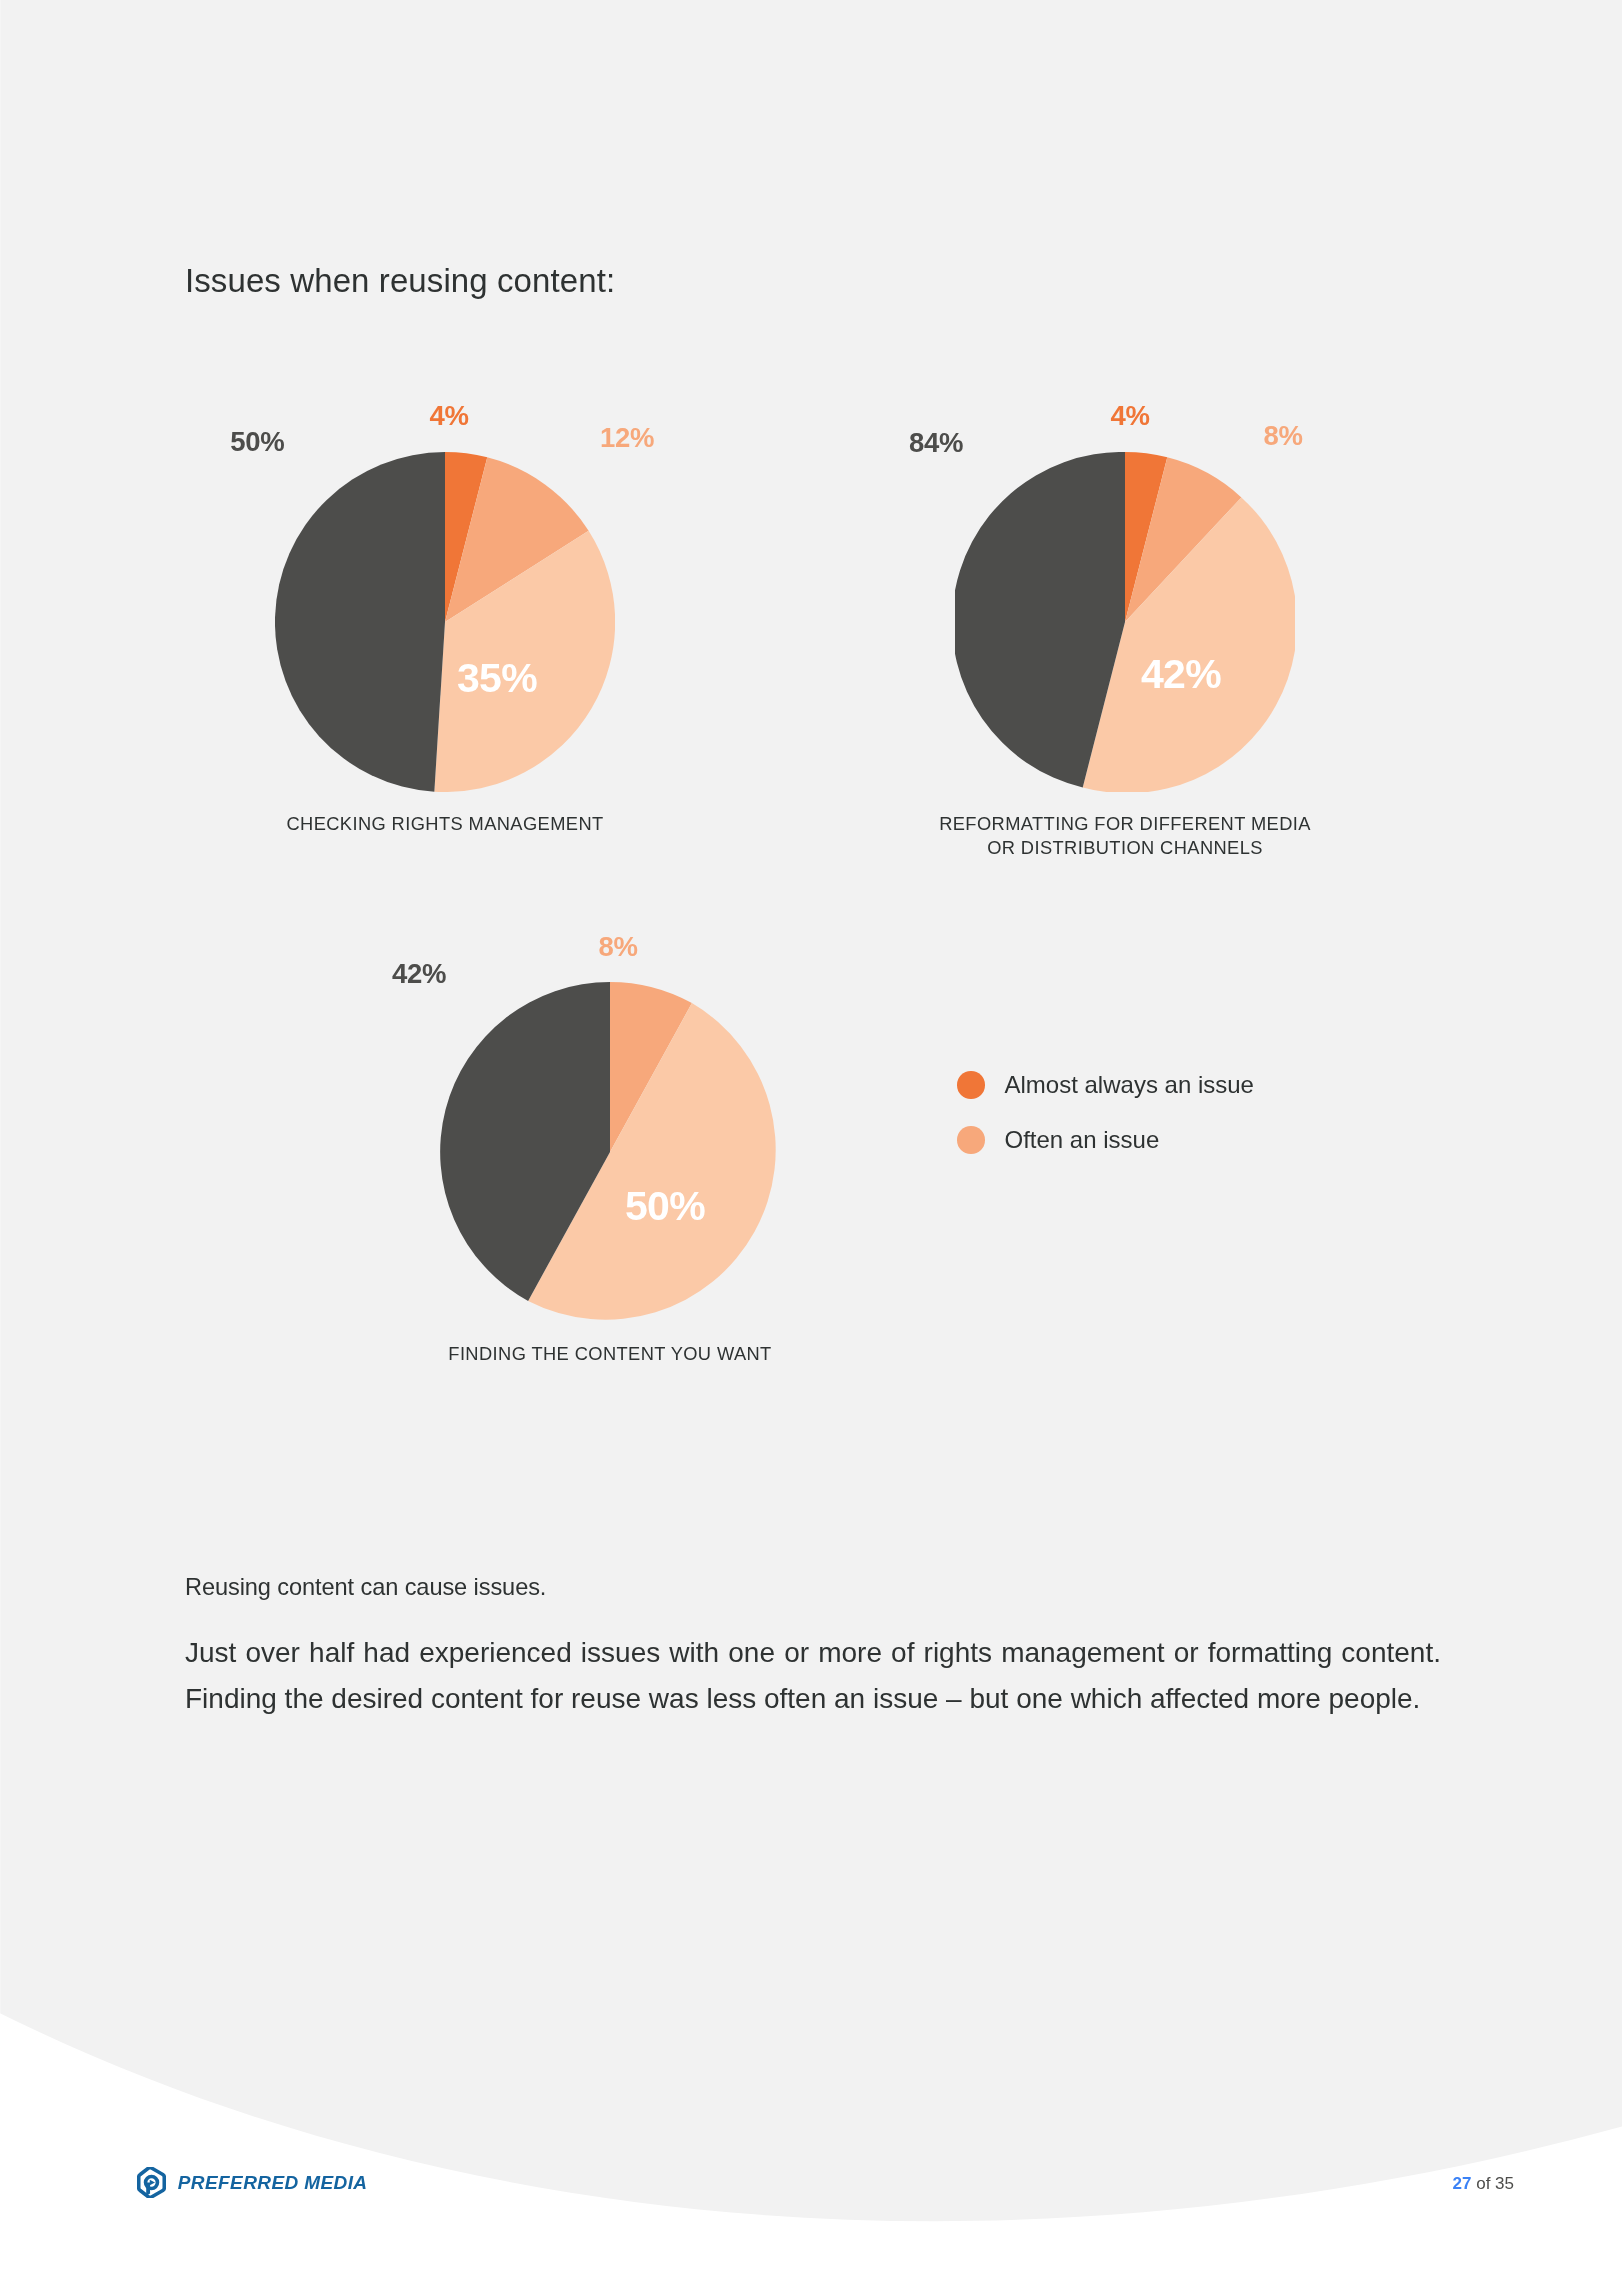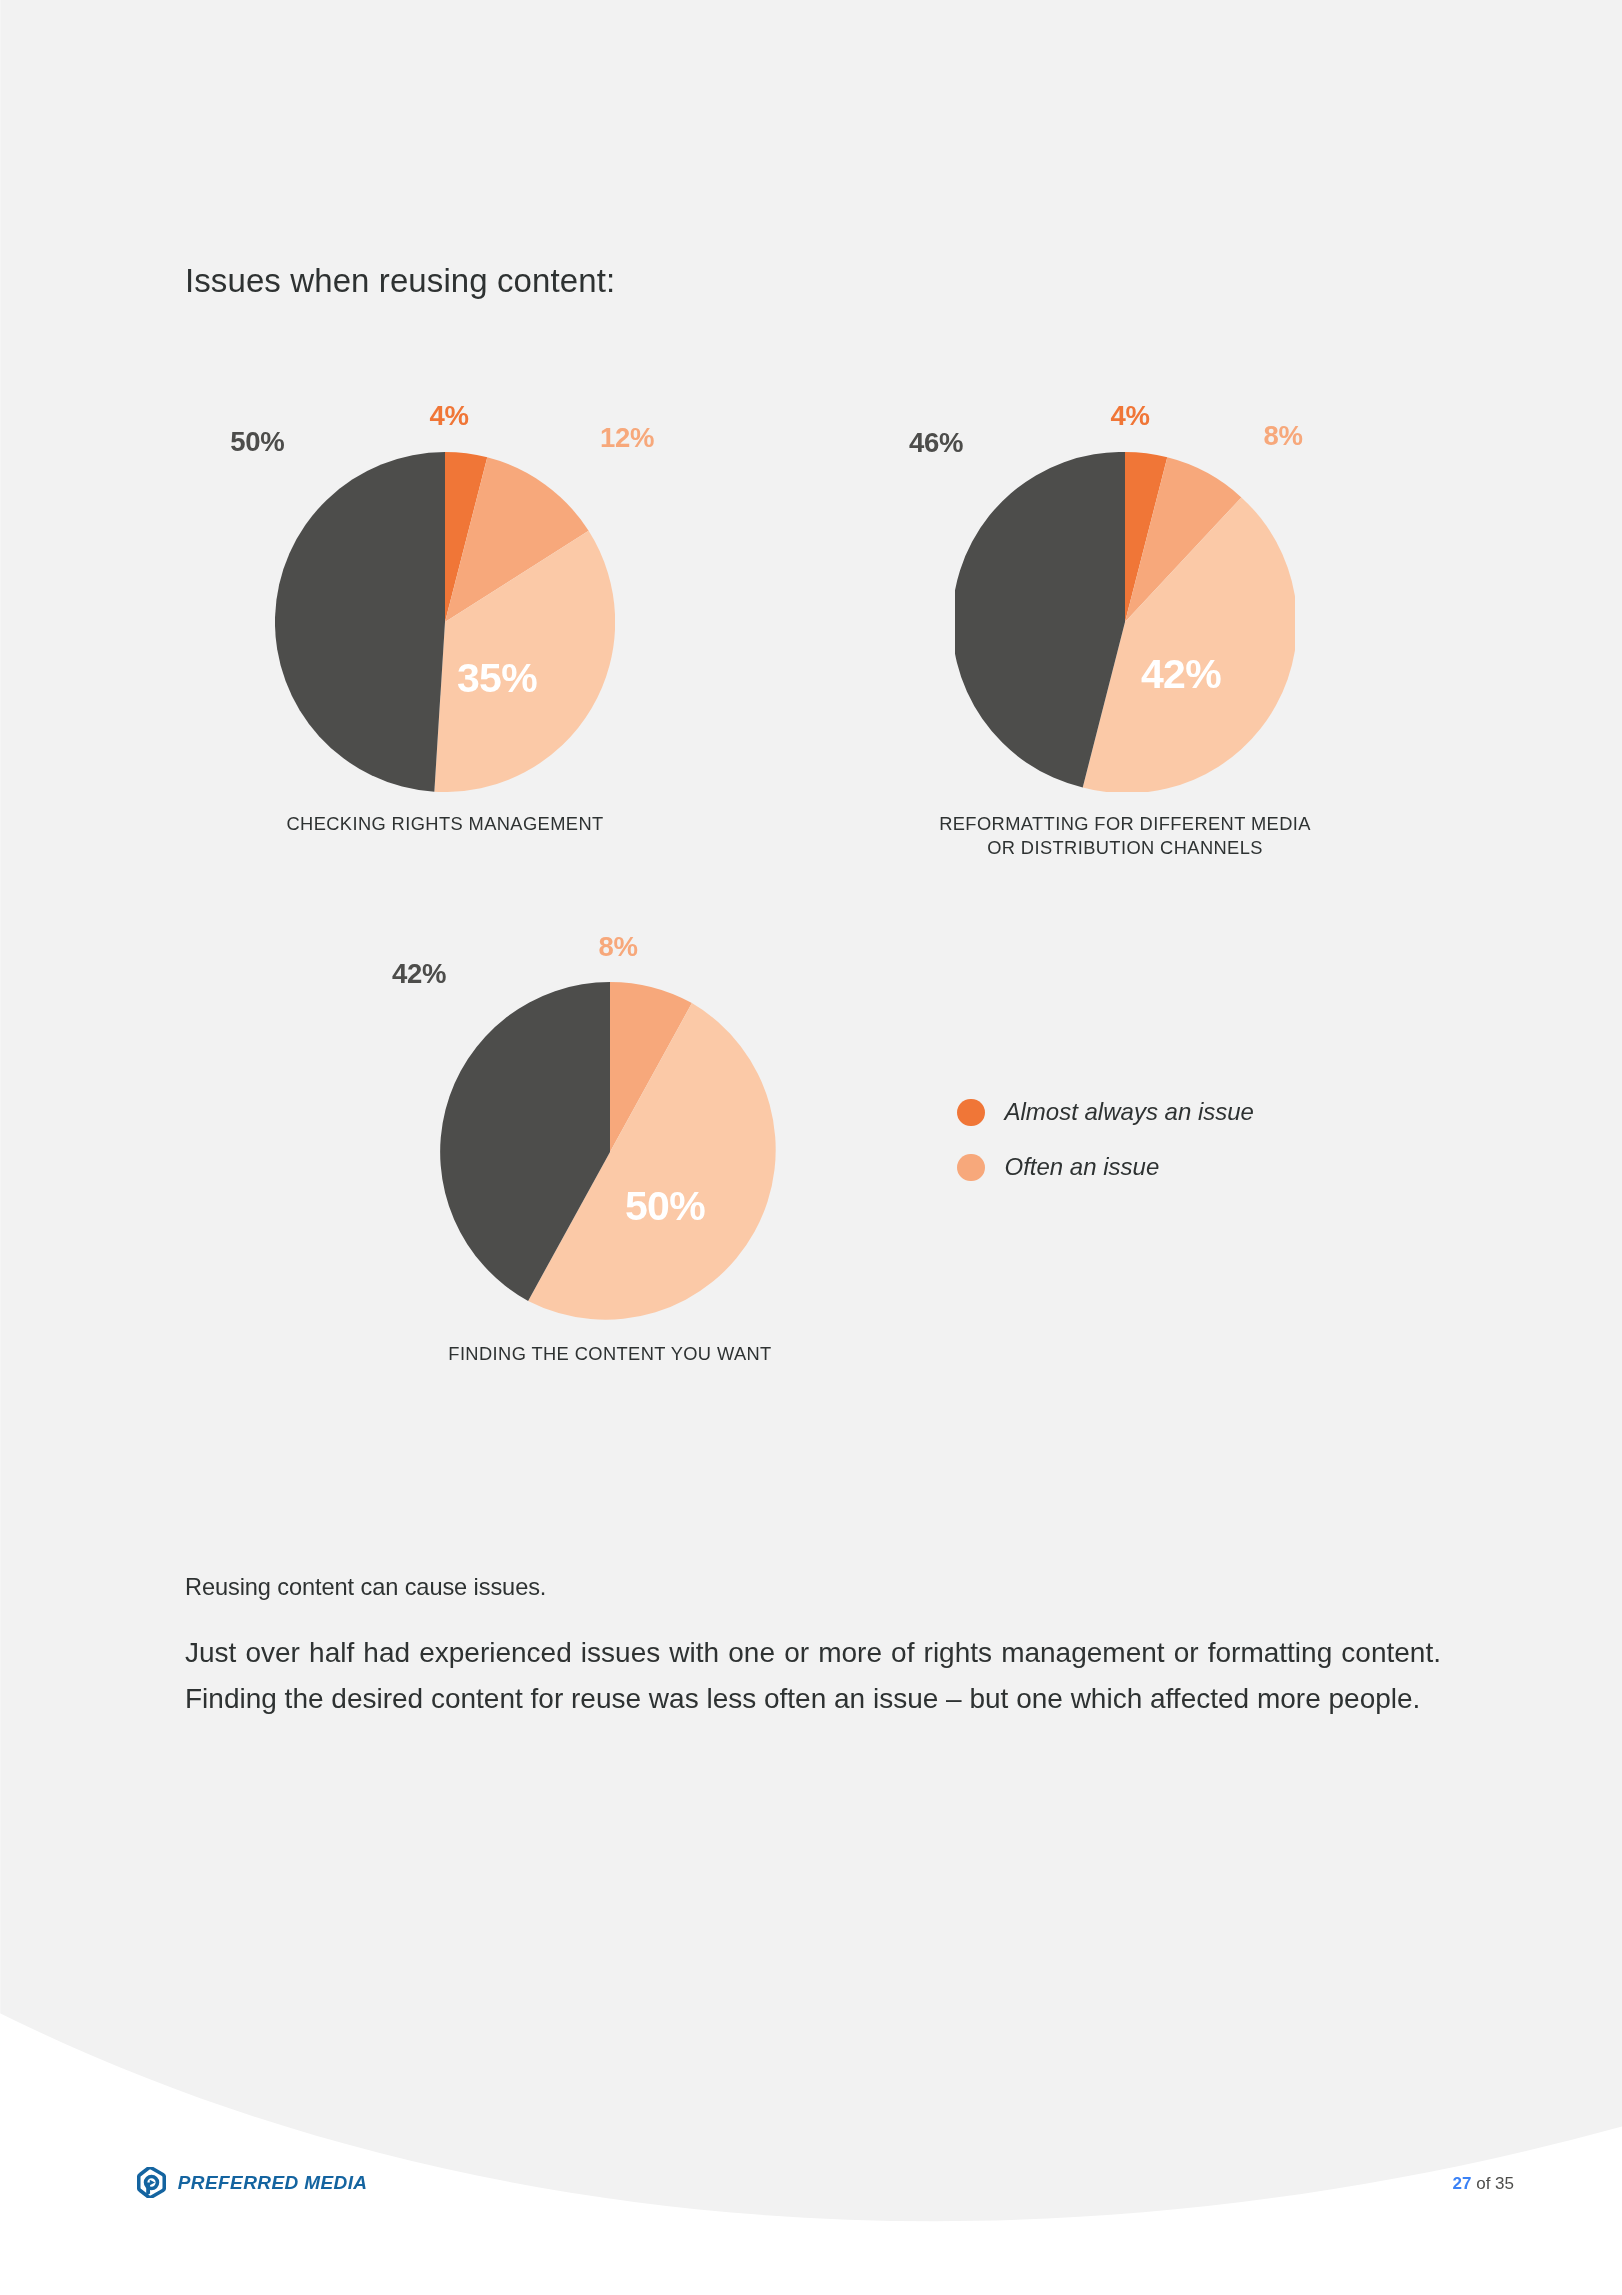--- a/index.html
+++ b/index.html
@@ -88,23 +88,22 @@
   }
 
   
   #legend {
     position: absolute;
     left: 957px;
     top: 1071px;
   }
   .legend-row {
     display: flex;
-    align-items: flex-end;
+    align-items: flex-start;
     height: 55px;
-    font-style: italic;
   }
   .legend-dot {
     width: 27.5px;
     height: 27.5px;
     border-radius: 50%;
     flex: 0 0 auto;
   }
   .legend-label {
     margin-left: 20px;
     font-size: 24px;
@@ -206,21 +205,21 @@
 
         <path d="M 260 260 L 324.64 8.14 A 260 260 0 0 1 437.98 69.42 Z" fill="#F7A87B"></path>
 
         <path d="M 260 260 L 437.98 69.42 A 260 260 0 0 1 195.35 512.93 Z" fill="#FBC9A7"></path>
 
         <path d="M 260 260 L 195.35 512.93 A 260 260 0 0 1 260 0 Z" fill="#4D4D4B"></path>
       </svg>
       <div class="inner-value" style="left:226px; top:222px;">42%</div>
       <div class="outer-value" style="left:175px; top:-36px; color:#F07637;">4%</div>
       <div class="outer-value" style="left:328px; top:-16.4px; color:#F7A87B;">8%</div>
-      <div class="outer-value" style="left:-19px; top:-9.2px; color:#4D4D4B;">46%</div>
+      <div class="outer-value" style="left:-19px; top:-9.2px; color:#4D4D4B;">84%</div>
       <div class="chart-caption">
         <div>REFORMATTING FOR DIFFERENT MEDIA</div>
         <div>OR DISTRIBUTION CHANNELS</div>
       </div>
     </div>
   </div>
 
   <div class="chart-block" style="left:440px; top:982px;">
     <div class="pie-wrap" style="width:340px; height:340px;">
       <svg class="pie-svg" width="340" height="340" viewBox="0 0 520 520">

